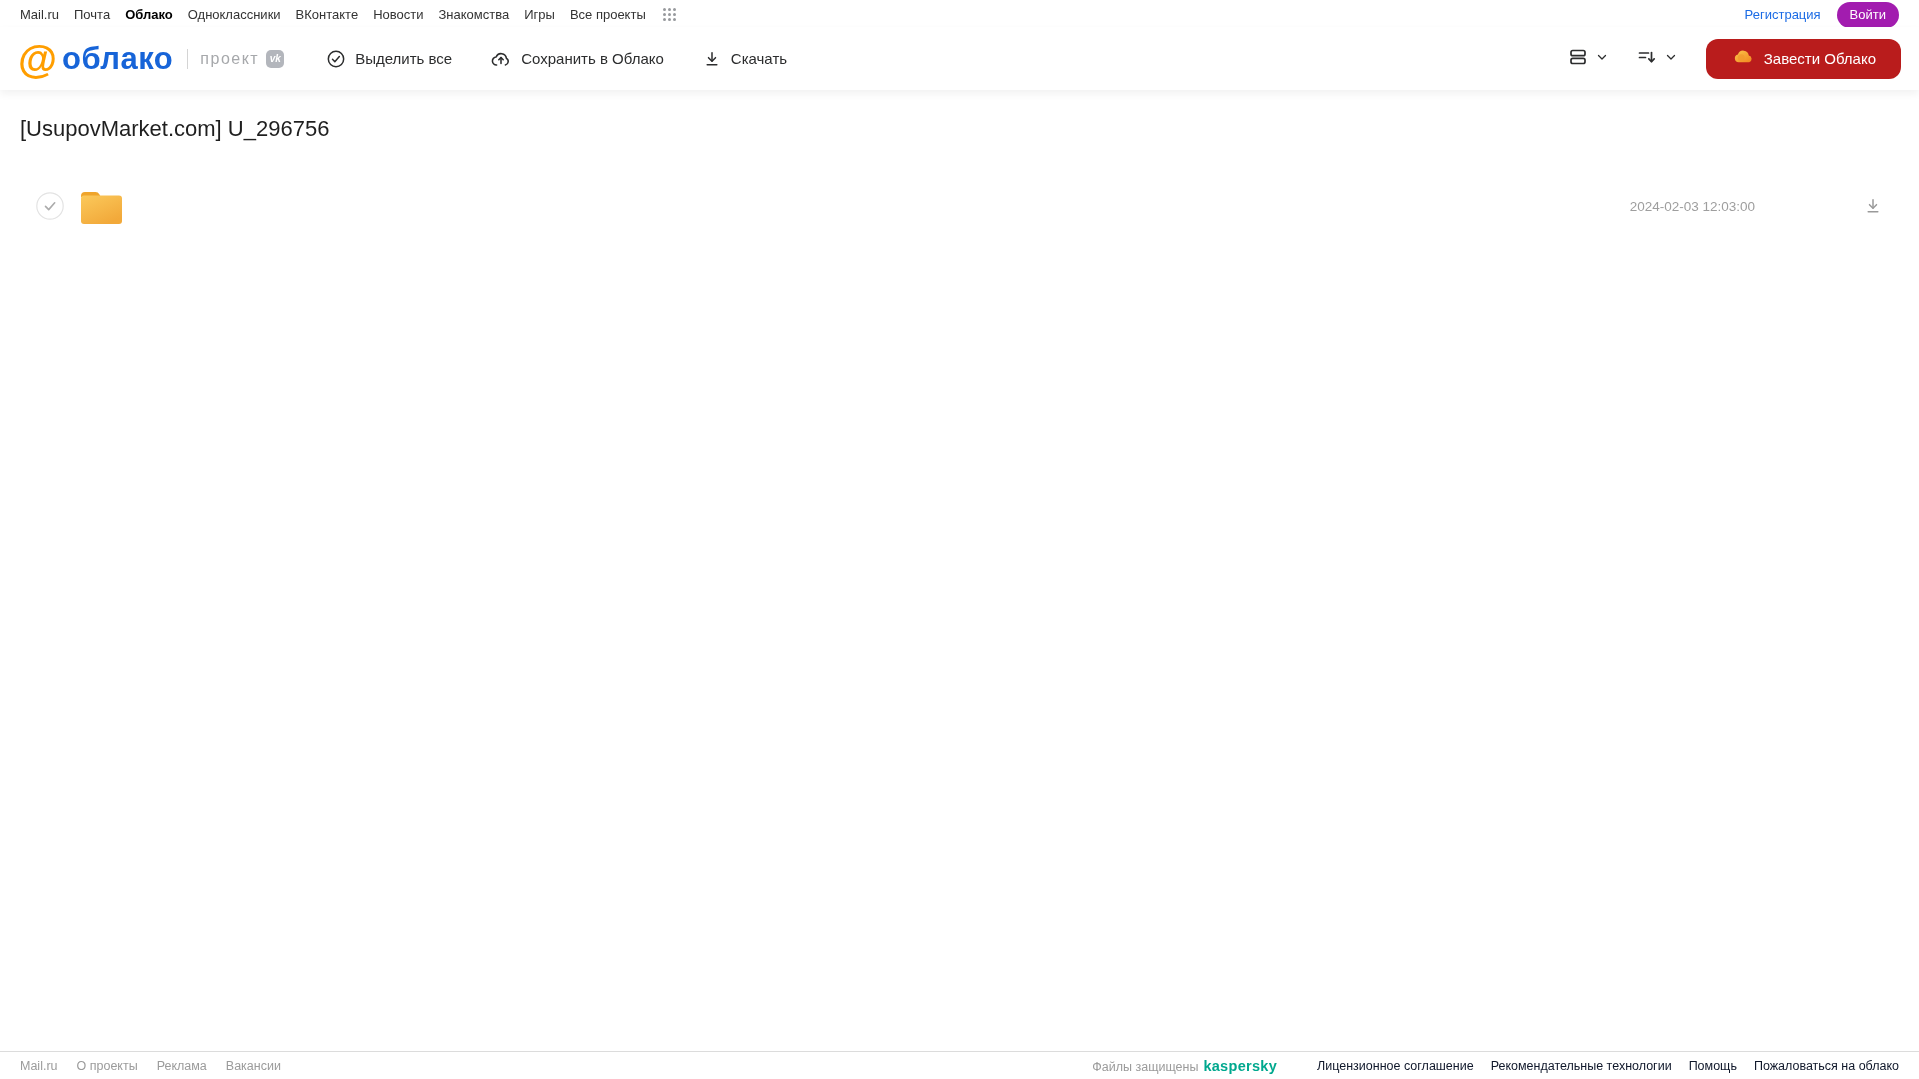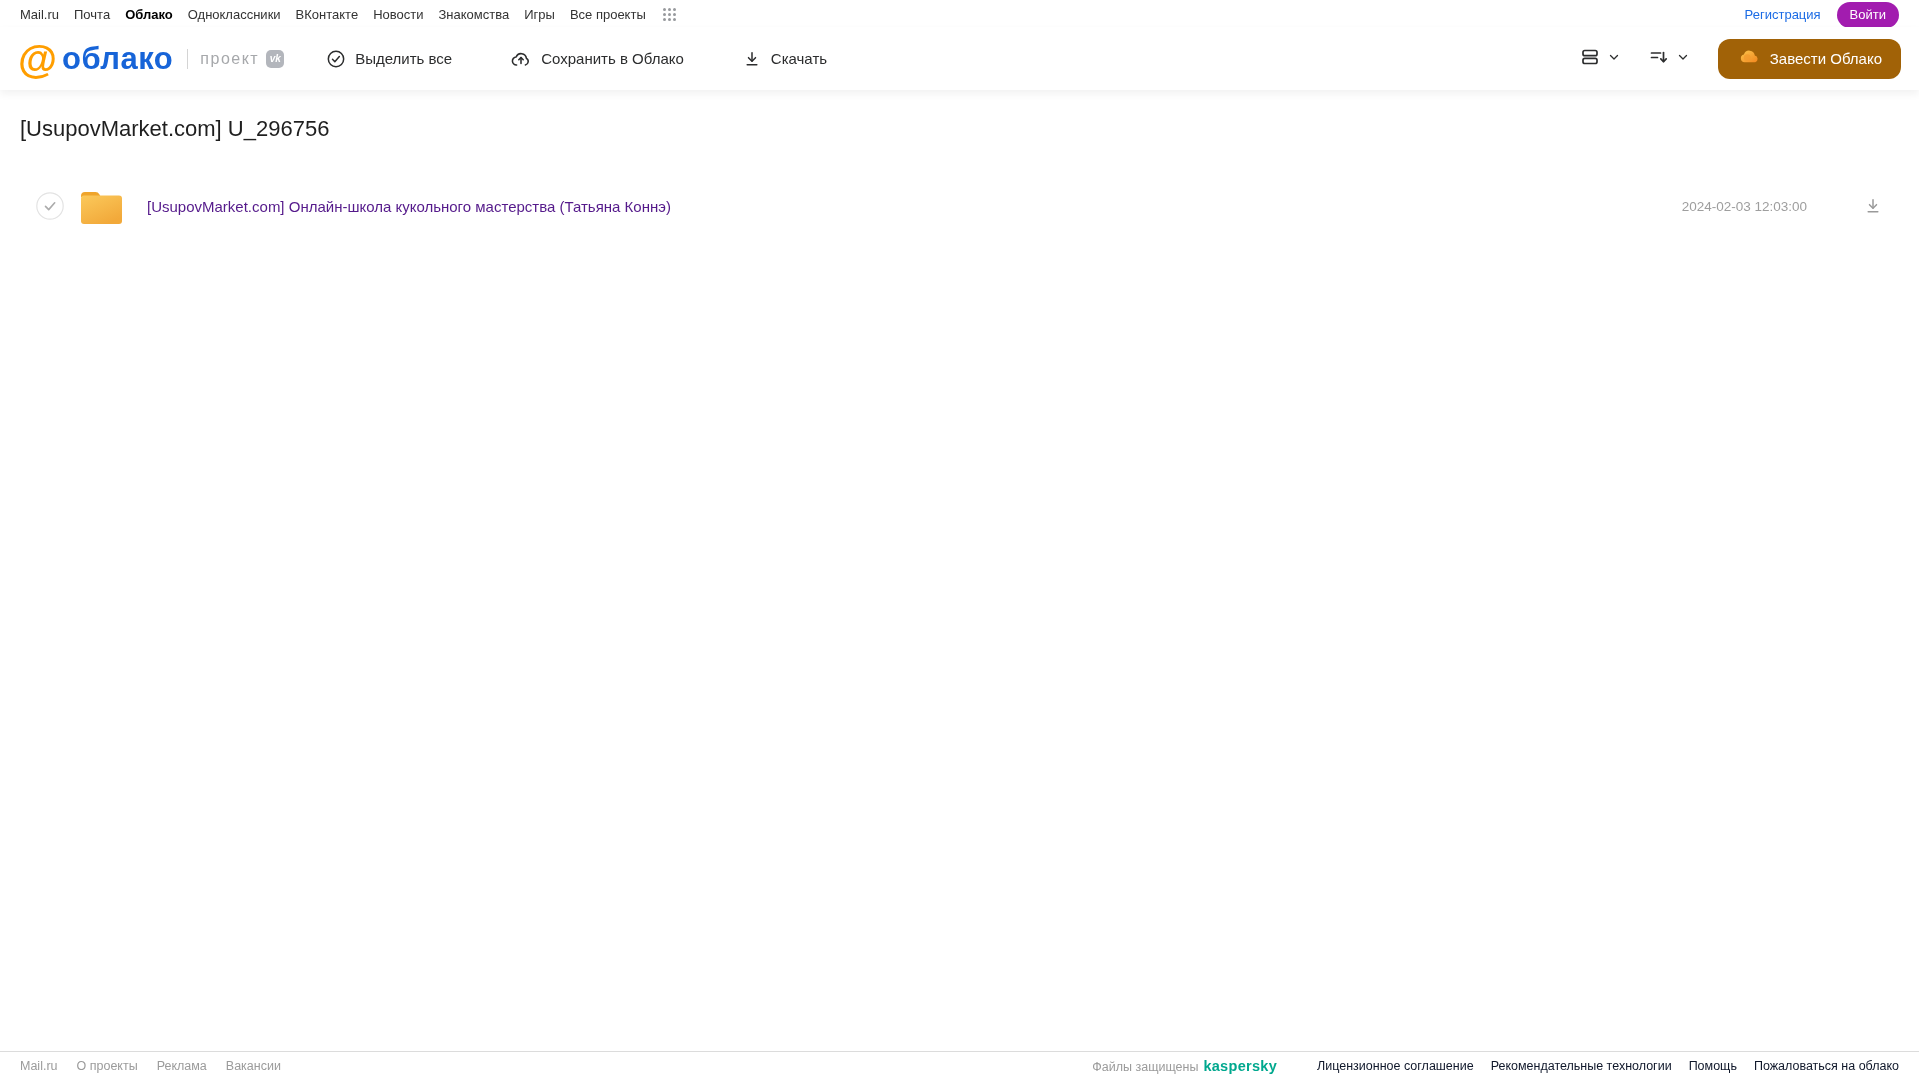--- a/index.html
+++ b/index.html
@@ -53,39 +53,39 @@
     color: #1764d8; font-size: 31px; font-weight: bold;
     letter-spacing: 0.5px; line-height: 36px;
   }
   .logo-divider { width: 1px; height: 20px; background: #d4d4d4; margin: 0 12px 0 14px; }
   .project-label { color: #a6a8ab; font-size: 16px; letter-spacing: 1.5px; margin-right: 7px; }
   .vk-badge {
     width: 18px; height: 18px; border-radius: 5px; background: #b3b6bc;
     color: #fff; font-size: 10px; font-weight: bold;
     display: inline-flex; align-items: center; justify-content: center; font-style: italic;
   }
-  .toolbar { display: flex; margin-left: 42px; gap: 58px; }
+  .toolbar { display: flex; margin-left: 42px; gap: 38px; }
   .tool-btn {
     display: flex; align-items: center; gap: 9px;
     background: none; border: none; cursor: pointer;
     font-family: inherit; font-size: 15px; color: #2c2d2e;
   }
   .tool-btn svg { display: block; }
   .header-right { margin-left: auto; display: flex; align-items: center; }
   .icon-ctrl {
     display: flex; align-items: center; gap: 5px;
     background: none; border: none; cursor: pointer; padding: 4px;
   }
   .icon-ctrl + .icon-ctrl { margin-left: 18px; }
   .get-cloud-btn {
     margin-left: 24px;
     display: flex; align-items: center; gap: 9px;
-    background: #a16207; color: #fff; border: none; cursor: pointer;
+    background: #b91c1c; color: #fff; border: none; cursor: pointer;
     font-family: inherit; font-size: 15px;
-    height: 40px; padding: 0 19px; border-radius: 12px;
+    height: 40px; padding: 0 25px; border-radius: 12px;
   }
 
   
   .main { padding: 0 20px; }
   .page-title {
     margin-top: 26px;
     font-size: 22px; font-weight: normal; color: #1f1f1f;
   }
   .file-list { margin-top: 38px; }
   .file-row {
@@ -95,21 +95,21 @@
   }
   .row-checkbox {
     margin-left: 16px; width: 28px; height: 28px;
     background: none; border: none; padding: 0; cursor: pointer;
   }
   .folder-icon { margin-left: 14px; display: flex; cursor: pointer; }
   .file-name {
     margin-left: 22px; font-size: 15px; color: #551a8b;
   }
   .file-row .row-spacer { flex: 1; }
-  .file-date { color: #9e9e9e; font-size: 13.5px; margin-right: 56px; text-align: center; }
+  .file-date { color: #9e9e9e; font-size: 13.5px; margin-right: 108px; text-align: center; }
   .row-download {
     background: none; border: none; cursor: pointer; padding: 0;
     display: flex;
   }
 
   
   .footer {
     position: absolute; left: 0; right: 0; bottom: 0;
     height: 28px; border-top: 1px solid #dcdcdc;
     display: flex; align-items: center;
@@ -258,21 +258,20 @@
           <defs>
             <linearGradient id="fg" x1="0" y1="0" x2="0.6" y2="1">
               <stop offset="0" stop-color="#fbc95b"></stop>
               <stop offset="1" stop-color="#f2a93a"></stop>
             </linearGradient>
           </defs>
           <path d="M3 10 q0-4 4-4 h10.5 q2.6 0 3.8 2.2 l1.6 2.8 h-19.9z" fill="#efa42b"></path>
           <rect x="3" y="9.5" width="41" height="28.5" rx="3" fill="url(#fg)"></rect>
         </svg>
       </span>
-      <a class="file-name">[UsupovMarket.com] Онлайн-школа кукольного мастерства (Татьяна Коннэ)</a>
       <span class="row-spacer"></span>
       <span class="file-date">2024-02-03 12:03:00</span>
       <button class="row-download">
         <svg width="20" height="20" viewBox="0 0 24 24" fill="none" stroke="#9a9a9a" stroke-width="1.8" stroke-linecap="round" stroke-linejoin="round">
           <path d="M12 4.5v9.8"></path>
           <path d="M7.8 10.4l4.2 4.2 4.2-4.2"></path>
           <path d="M6.2 19h11.6"></path>
         </svg>
       </button>
     </div>

